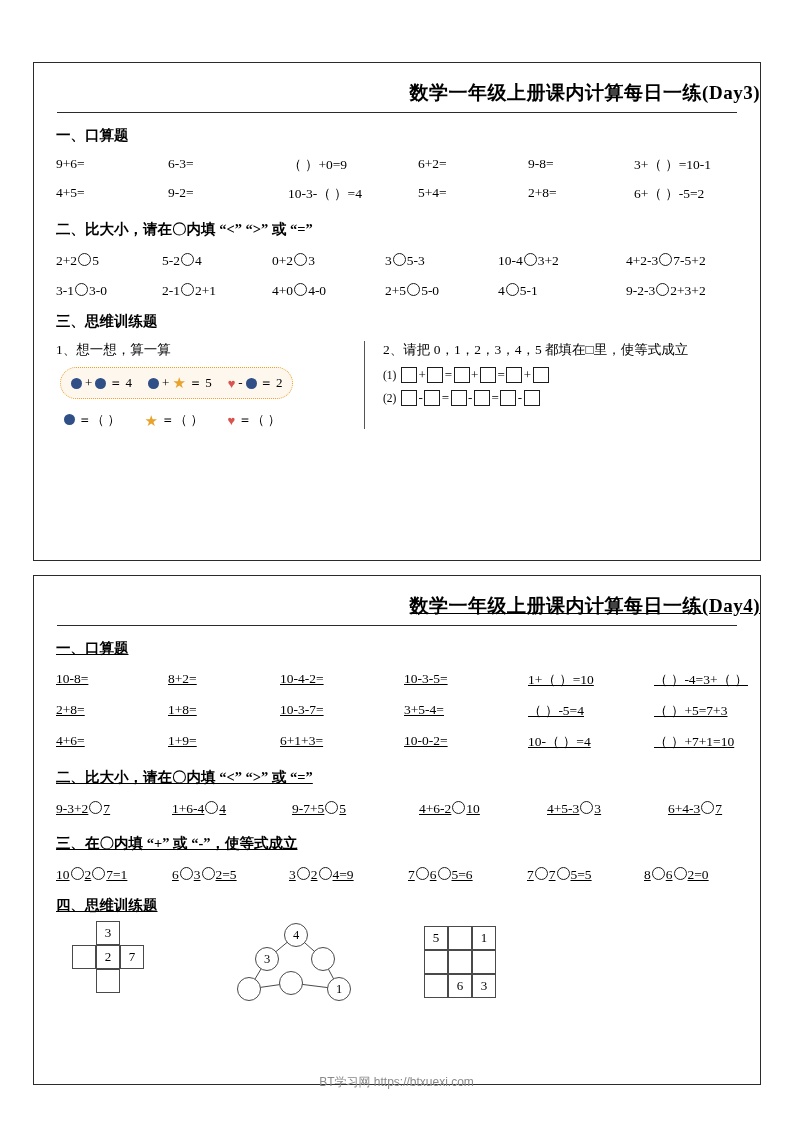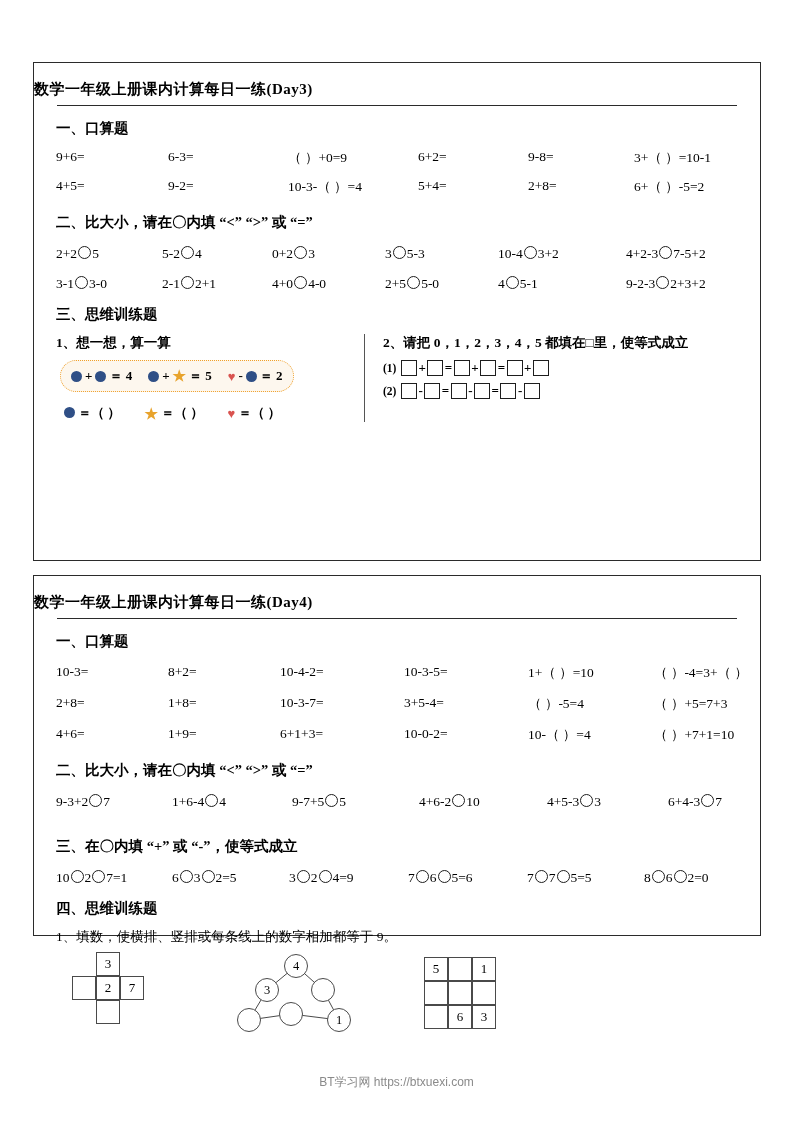--- a/index.html
+++ b/index.html
@@ -24,26 +24,26 @@
   }
   .sheet {
     position: absolute;
     left: 33px;
     width: 728px;
     border: 1.2px solid #2b2b2b;
     box-sizing: border-box;
     background: #fff;
   }
   #sheet-day3 { top: 62px; height: 499px; }
-  #sheet-day4 { top: 575px; height: 361px; }
+  #sheet-day4 { top: 575px; height: 510px; text-decoration: underline; }
 
   .sheet-title {
-    text-align: left;
+    text-align: right;
     font-weight: bold;
-    font-size: 15px;
+    font-size: 19px;
     letter-spacing: 0.5px;
     margin-top: 17px;
     margin-bottom: 6px;
     font-family: "Liberation Serif", "DejaVu Serif", serif;
   }
   .title-rule {
     width: 680px;
     margin: 0 auto;
     border-bottom: 1.1px solid #2b2b2b;
   }
@@ -78,21 +78,20 @@
     border: 1px solid #1d1d1d;
     vertical-align: -2px;
     margin: 0 1.5px;
   }
 
   
   .three-wrap {
     display: flex;
     margin: 10px 0 0 0;
     position: relative;
-    font-weight: bold;
   }
   .three-left {
     width: 330px;
     padding-left: 22px;
     box-sizing: border-box;
   }
   .three-right {
     flex: 1;
     padding-left: 18px;
     border-left: 1.1px solid #555;
@@ -332,21 +331,21 @@
     </div>
   </div>
 
   <div class="sheet" id="sheet-day4">
     <div class="sheet-title">数学一年级上册课内计算每日一练(Day4)</div>
     <div class="title-rule"></div>
 
     <div class="sec-head">一、口算题</div>
 
     <div class="row" style="margin-top:13px">
-      <div class="cell" style="width:112px">10-3=</div>
+      <div class="cell" style="width:112px">10-8=</div>
       <div class="cell" style="width:112px">8+2=</div>
       <div class="cell" style="width:124px">10-4-2=</div>
       <div class="cell" style="width:124px">10-3-5=</div>
       <div class="cell" style="width:126px">1+（  ）=10</div>
       <div class="cell">（  ）-4=3+（  ）</div>
     </div>
     <div class="row" style="margin-top:13px">
       <div class="cell" style="width:112px">2+8=</div>
       <div class="cell" style="width:112px">1+8=</div>
       <div class="cell" style="width:124px">10-3-7=</div>
@@ -367,33 +366,32 @@
 
     <div class="row" style="margin-top:14px">
       <div class="cell" style="width:116px"><span>9-3+2</span><span class="ocirc"></span><span>7</span></div>
       <div class="cell" style="width:120px"><span>1+6-4</span><span class="ocirc"></span><span>4</span></div>
       <div class="cell" style="width:127px"><span>9-7+5</span><span class="ocirc"></span><span>5</span></div>
       <div class="cell" style="width:128px"><span>4+6-2</span><span class="ocirc"></span><span>10</span></div>
       <div class="cell" style="width:121px"><span>4+5-3</span><span class="ocirc"></span><span>3</span></div>
       <div class="cell"><span>6+4-3</span><span class="ocirc"></span><span>7</span></div>
     </div>
 
-    <div class="sec-head" style="margin-top:27px">三、在〇内填 “+” 或 “-”，使等式成立</div>
+    <div class="sec-head" style="margin-top:17px">三、在〇内填 “+” 或 “-”，使等式成立</div>
 
     <div class="row" style="margin-top:14px">
       <div class="cell" style="width:116px"><span>10</span><span class="ocirc"></span><span>2</span><span class="ocirc"></span><span>7=1</span></div>
       <div class="cell" style="width:117px"><span>6</span><span class="ocirc"></span><span>3</span><span class="ocirc"></span><span>2=5</span></div>
       <div class="cell" style="width:119px"><span>3</span><span class="ocirc"></span><span>2</span><span class="ocirc"></span><span>4=9</span></div>
       <div class="cell" style="width:119px"><span>7</span><span class="ocirc"></span><span>6</span><span class="ocirc"></span><span>5=6</span></div>
       <div class="cell" style="width:117px"><span>7</span><span class="ocirc"></span><span>7</span><span class="ocirc"></span><span>5=5</span></div>
       <div class="cell"><span>8</span><span class="ocirc"></span><span>6</span><span class="ocirc"></span><span>2=0</span></div>
     </div>
 
     <div class="sec-head" style="">四、思维训练题</div>
-    <div style="font-size:13.5px;margin:10px 0 0 22px">1、填数，使横排、竖排或每条线上的数字相加都等于 9。</div>
 
     <div class="fig-area">
 
       <div class="cross">
         <div class="cellbox" style="left:26px; top:0px;">3</div>
         <div class="cellbox" style="left:2px;  top:24px;"></div>
         <div class="cellbox" style="left:26px; top:24px;">2</div>
         <div class="cellbox" style="left:50px; top:24px;">7</div>
         <div class="cellbox" style="left:26px; top:48px;"></div>
       </div>

